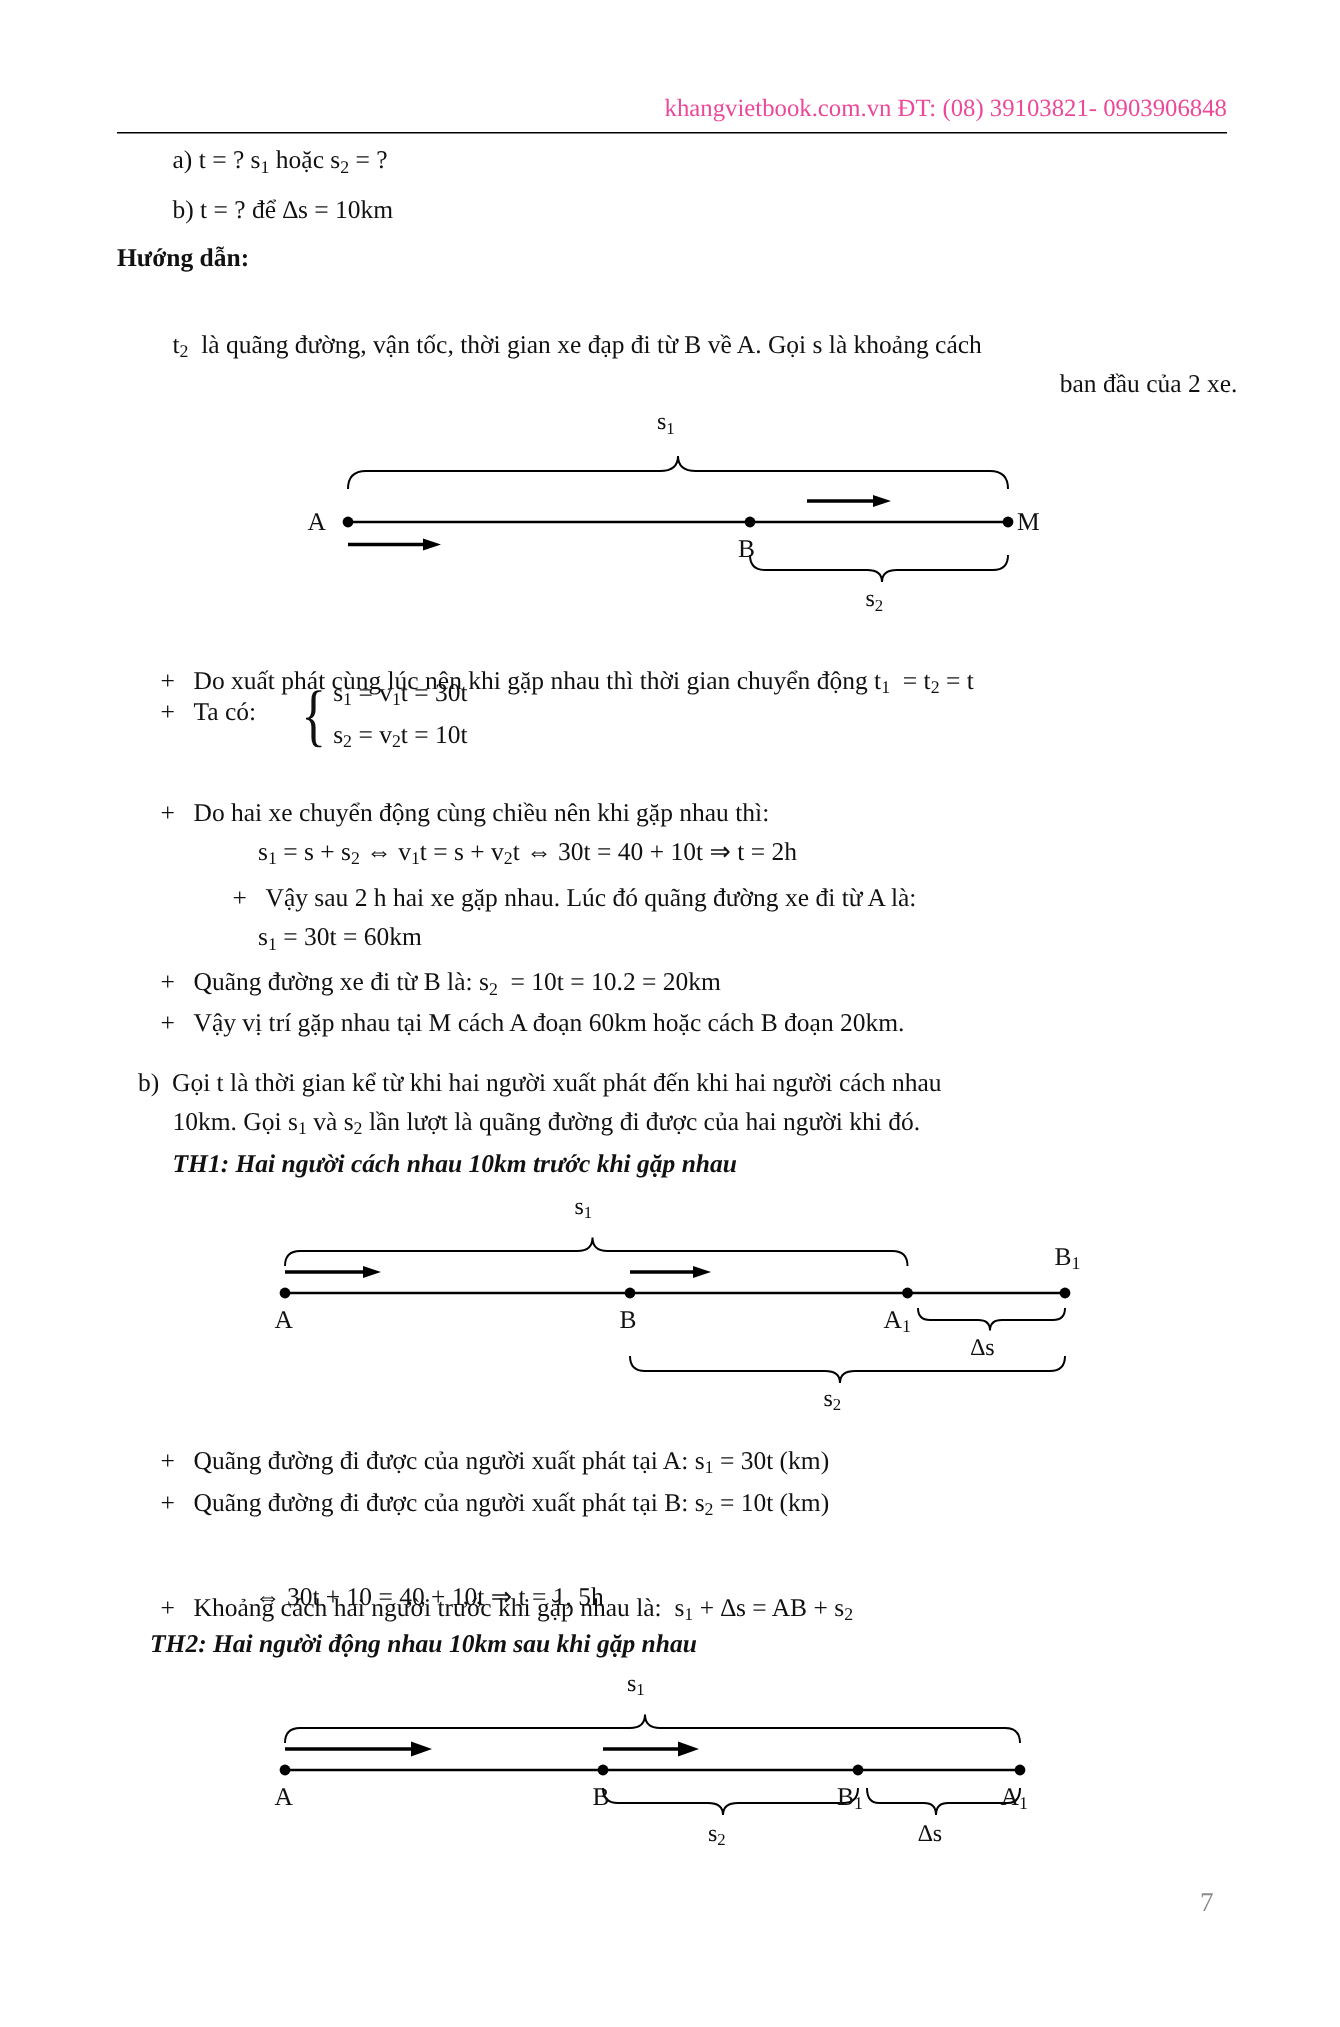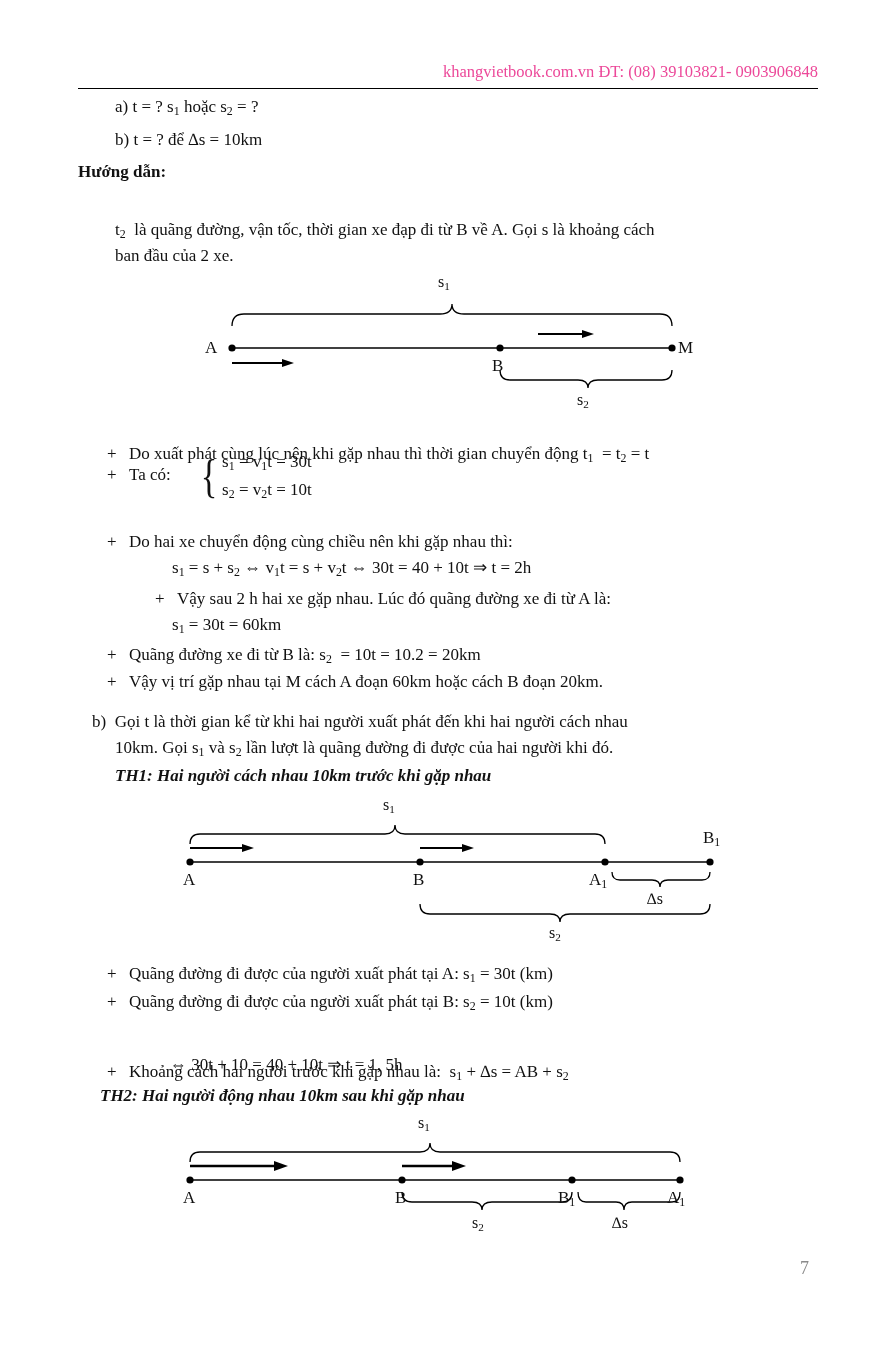--- a/index.html
+++ b/index.html
@@ -112,21 +112,21 @@
   </div>
   <div class="txt" style="top:128px; left:115px;">
     b) t = ? để ∆s = 10km
   </div>
 
   <div class="txt bold" style="top:160px; left:78px;">Hướng dẫn:</div>
 
   <div class="txt" style="top:218px; left:115px; width:710px;">
     t<sub>2</sub>&nbsp; là quãng đường, vận tốc, thời gian xe đạp đi từ B về A. Gọi s là khoảng cách
   </div>
-  <div class="txt" style="top:244px; left:115px; width:710px;">ban đầu của 2 xe.</div>
+  <div class="txt" style="top:244px; left:115px; width:710px;text-align:right;">ban đầu của 2 xe.</div>
 
   <div class="diagram" style="top:278px; left:200px; width:520px; height:130px;">
     <svg width="520" height="130" viewBox="0 0 520 130">
 
       <line x1="32" y1="70" x2="472" y2="70" stroke="#000" stroke-width="1.6"></line>
       <circle cx="32" cy="70" r="3.6" fill="#000"></circle>
       <circle cx="472" cy="70" r="3.6" fill="#000"></circle>
       <circle cx="300" cy="70" r="3.6" fill="#000"></circle>
 
       <path d="M32,48 Q32,36 44,36 L240,36 Q252,36 252,26 Q252,36 264,36 L460,36 Q472,36 472,48" fill="none" stroke="#000" stroke-width="1.3"></path>

